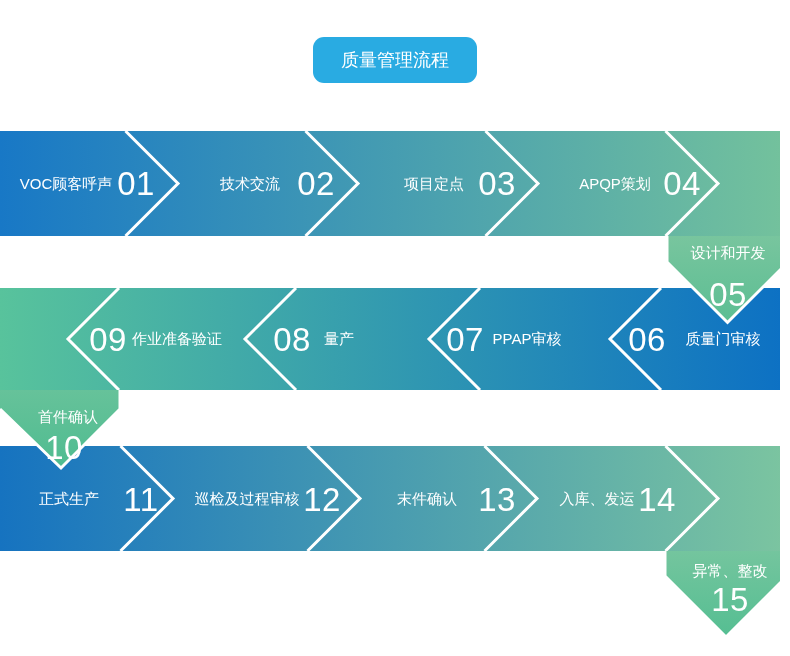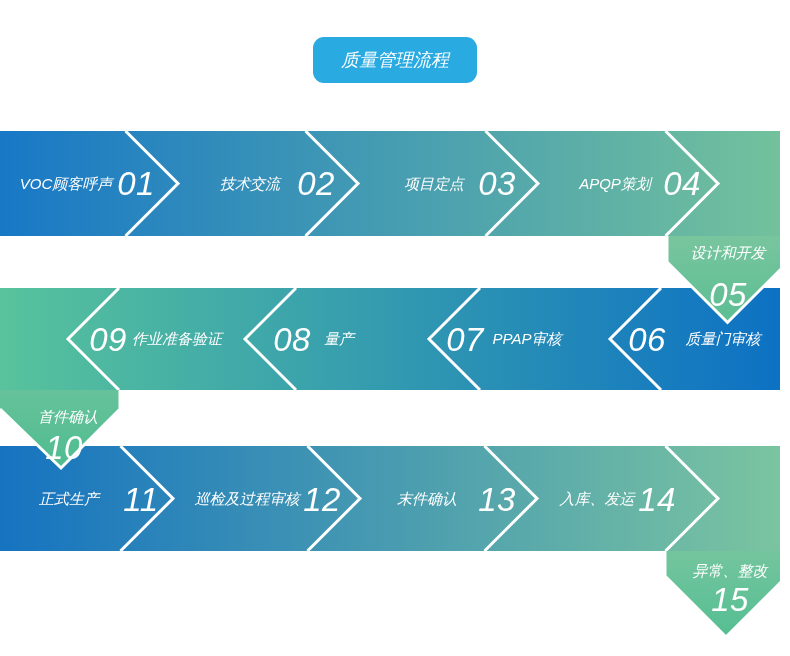--- a/index.html
+++ b/index.html
@@ -1,16 +1,16 @@
 <!DOCTYPE html>
 <html><head>
 <meta charset="utf-8">
 <style>
   html,body { margin:0; padding:0; background:#ffffff; }
-  .page { position:relative; width:780px; height:656px; background:#ffffff; overflow:hidden;font-style:italic; }
+  .page { position:relative; width:780px; height:656px; background:#ffffff; overflow:hidden; }
   svg { display:block; }
   .lbl  { font-family:"Liberation Sans","DejaVu Sans",sans-serif; font-size:15px; font-weight:500;
           fill:#ffffff; text-anchor:middle; }
   .num  { font-family:"Liberation Sans","DejaVu Sans",sans-serif; font-size:33px; font-weight:300;
           fill:#ffffff; text-anchor:middle; letter-spacing:0.5px; }
   .badge-txt { font-family:"Liberation Sans","DejaVu Sans",sans-serif; font-size:18px; font-weight:500;
           fill:#ffffff; text-anchor:middle; }
   .sep  { fill:none; stroke:#ffffff; stroke-width:3; stroke-linejoin:miter; }
   .pout { fill:none; stroke:#ffffff; stroke-width:3; stroke-linejoin:miter; }
 </style>

